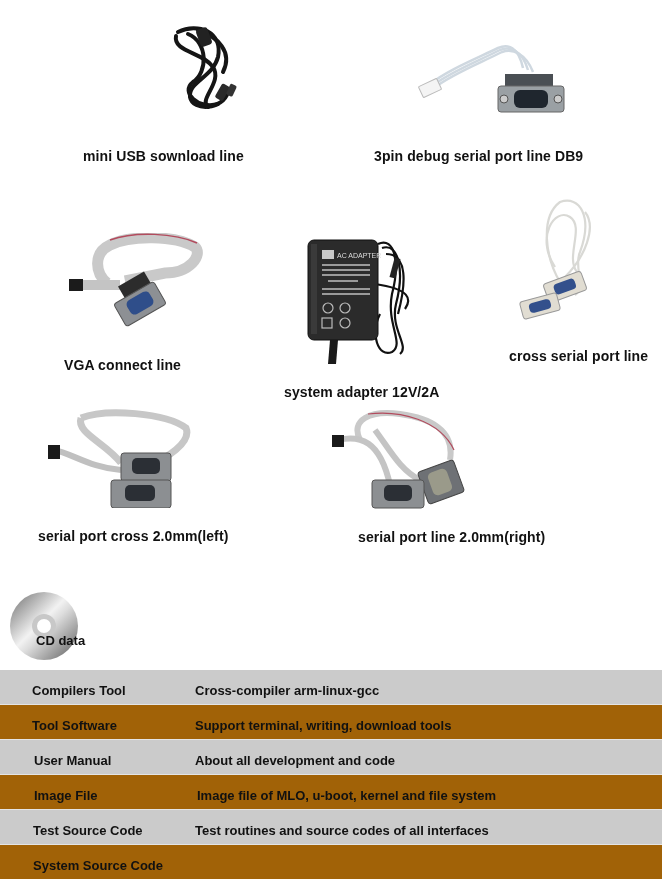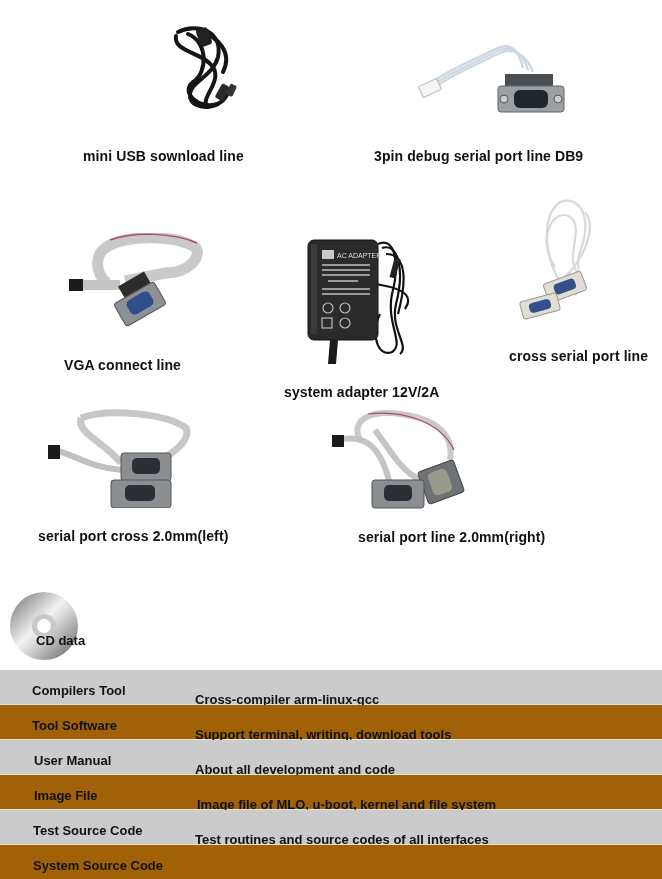--- a/index.html
+++ b/index.html
@@ -7,21 +7,21 @@
          font-family: "Liberation Sans", "DejaVu Sans", sans-serif; color: #111; }
   .caption { position: absolute; font-weight: bold; font-size: 14px; letter-spacing: 0.1px; white-space: nowrap; color: #111; }
   .product-img { position: absolute; }
   .cd { position: absolute; left: 8px; top: 590px; width: 72px; height: 72px; }
   .cd-label { position: absolute; left: 36px; top: 633px; font-weight: bold; font-size: 13px; color: #111; }
   .table { position: absolute; left: 0; top: 670px; width: 662px; }
   .row { height: 35px; position: relative; border-bottom: 1px solid #e4e4e4; box-sizing: border-box; }
   .row.dark { background: #cbcbcb; }
   .row.light { background: #a16207; }
   .row .k { position: absolute; left: 32px; top: 13px; font-weight: bold; font-size: 13px; color: #111; }
-  .row .v { position: absolute; left: 195px; top: 13px; font-weight: bold; font-size: 13px; color: #111; margin-top: 9px; }
+  .row .v { position: absolute; left: 195px; top: 13px; font-weight: bold; font-size: 13px; color: #111; }
 </style>
 </head>
 <body>
 
 <svg class="product-img" style="left:168px;top:22px" width="80" height="92" viewBox="0 0 80 92">
   <g fill="none" stroke="#151515" stroke-width="4" stroke-linecap="round">
     <path d="M10 10 C30 0, 55 10, 50 35 C45 55, 20 60, 22 75 C25 90, 55 88, 60 70"></path>
     <path d="M8 14 C5 30, 35 30, 45 45 C55 60, 30 78, 40 85"></path>
     <path d="M20 12 C40 20, 40 50, 25 60 C12 70, 30 88, 50 82"></path>
     <path d="M30 8 C50 15, 65 30, 55 50"></path>

